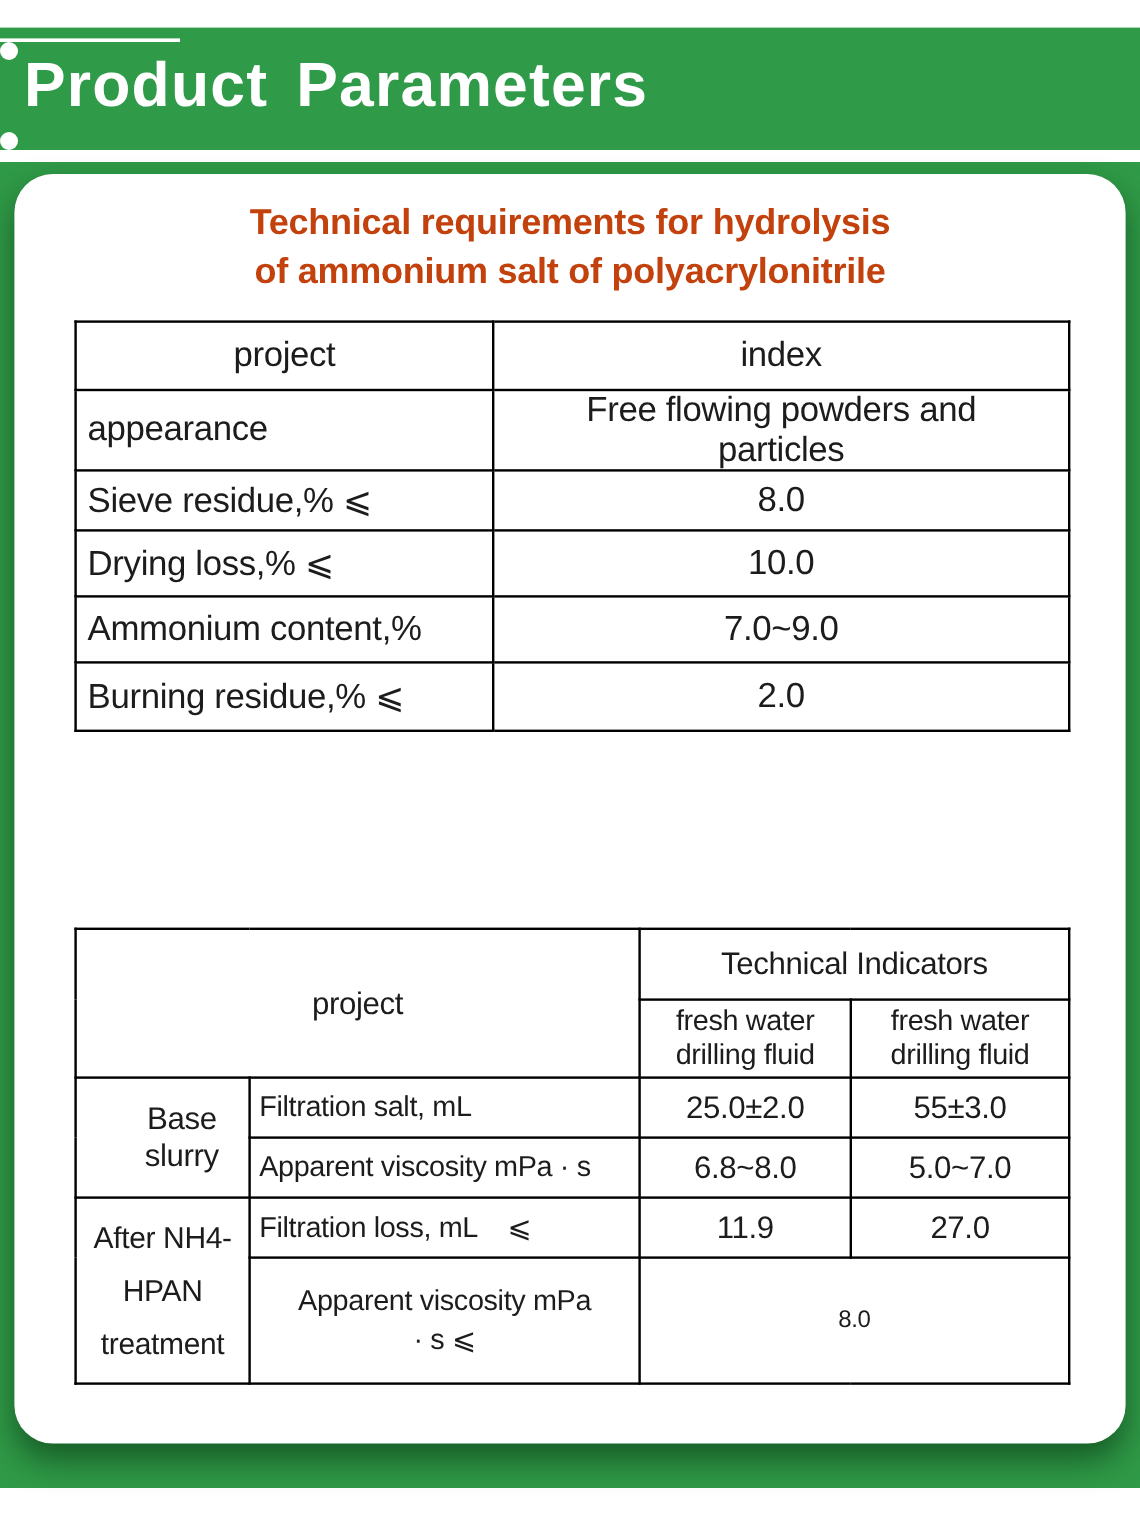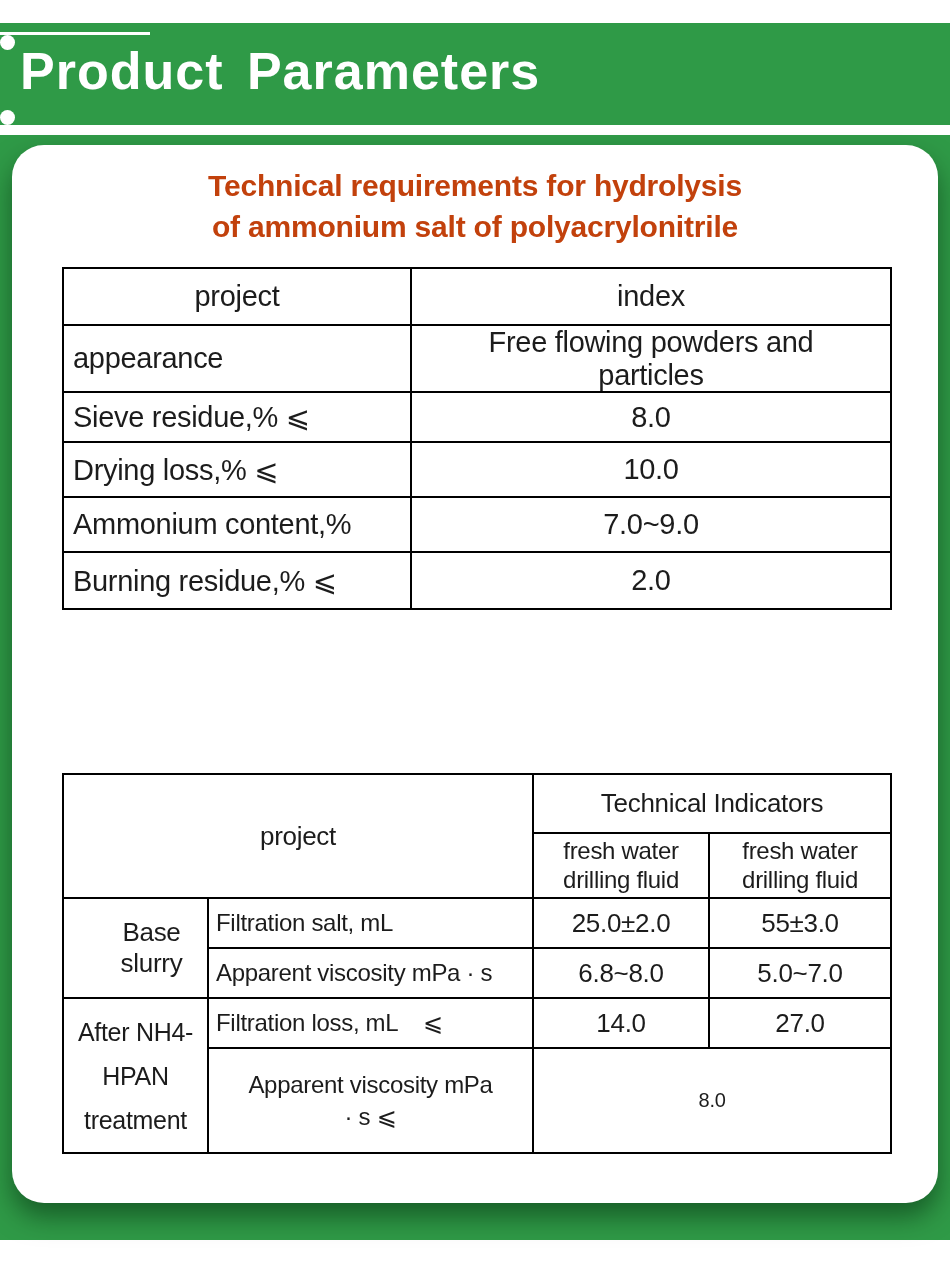--- a/index.html
+++ b/index.html
@@ -151,21 +151,21 @@
         <td class="vals">55±3.0</td>
       </tr>
       <tr style="height:50px">
         <td class="l">Apparent viscosity mPa · s</td>
         <td class="vals">6.8~8.0</td>
         <td class="vals">5.0~7.0</td>
       </tr>
       <tr style="height:50px">
         <td rowspan="2" class="after-cell">After NH4-HPAN treatment</td>
         <td class="l pre">Filtration loss, mL    ⩽</td>
-        <td class="vals">14.0</td>
+        <td class="vals">11.9</td>
         <td class="vals">27.0</td>
       </tr>
       <tr style="height:105px">
         <td class="c">
             <span class="narrow">Apparent viscosity mPa · s ⩽</span>
           </td>
         <td colspan="2" class="vals big-val">8.0</td>
       </tr>
     </tbody>
   </table>

